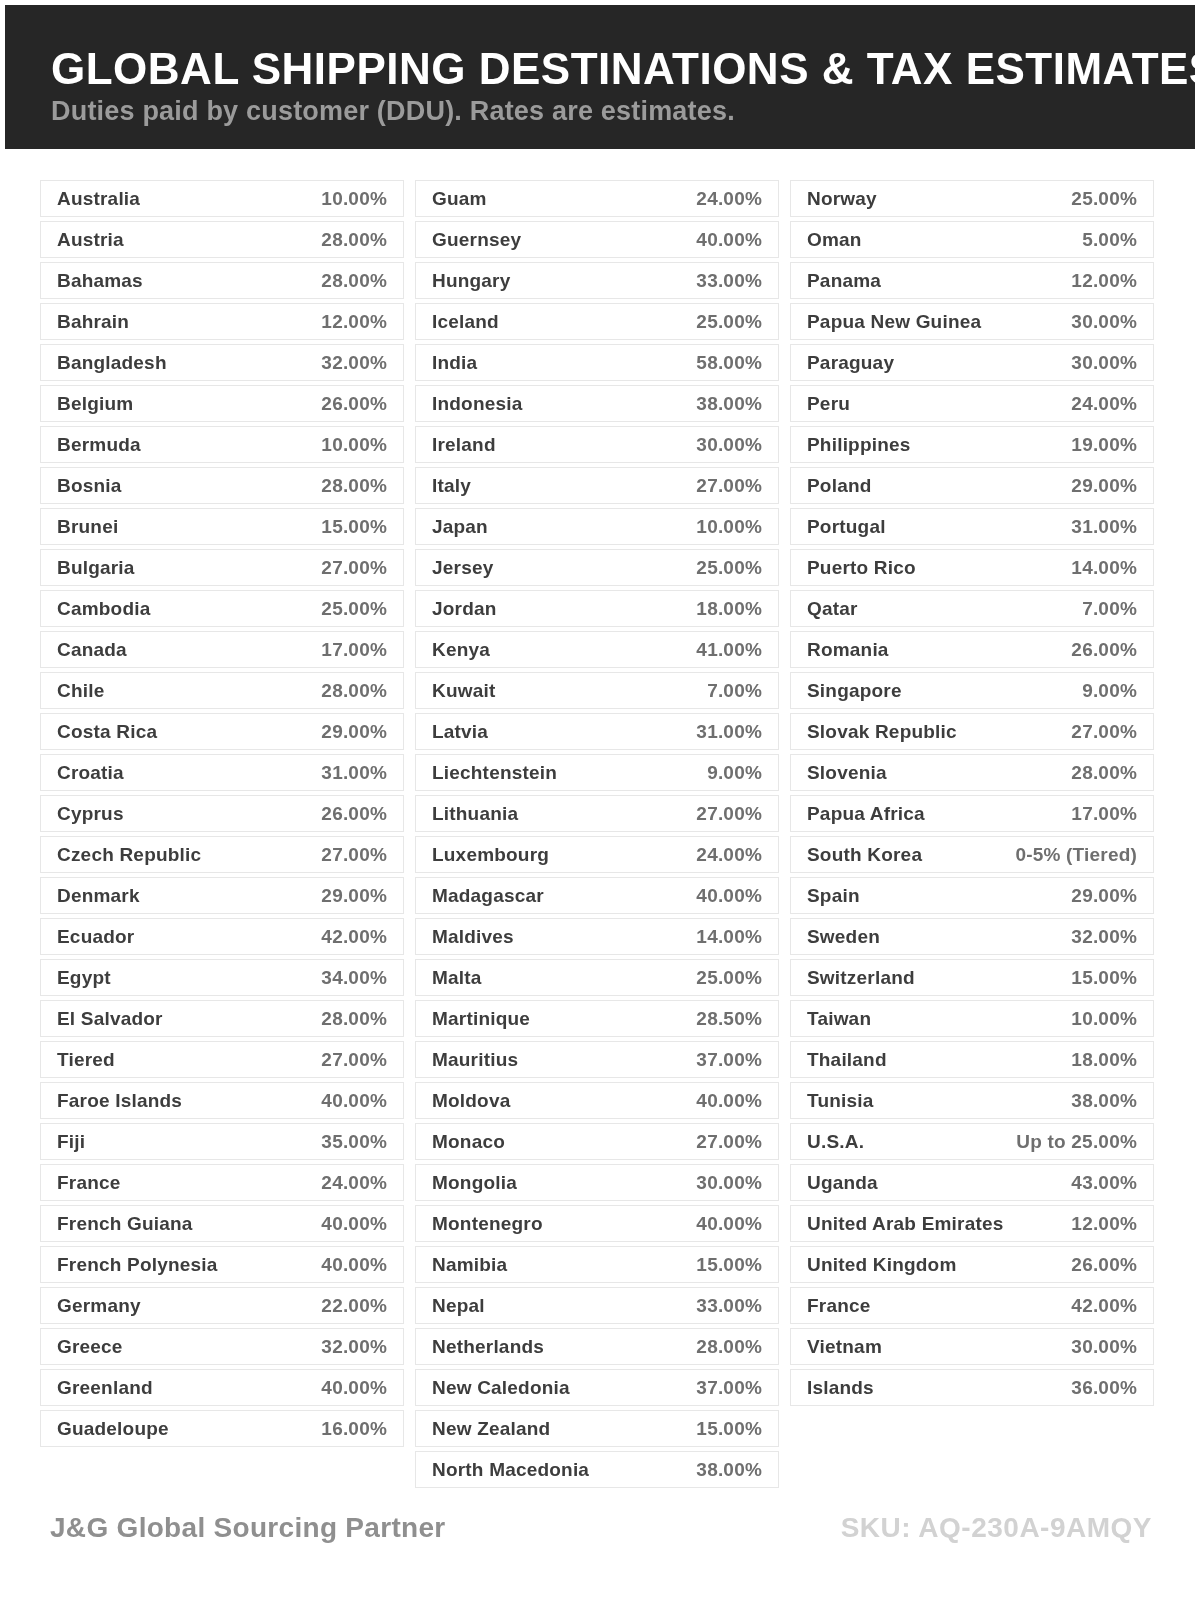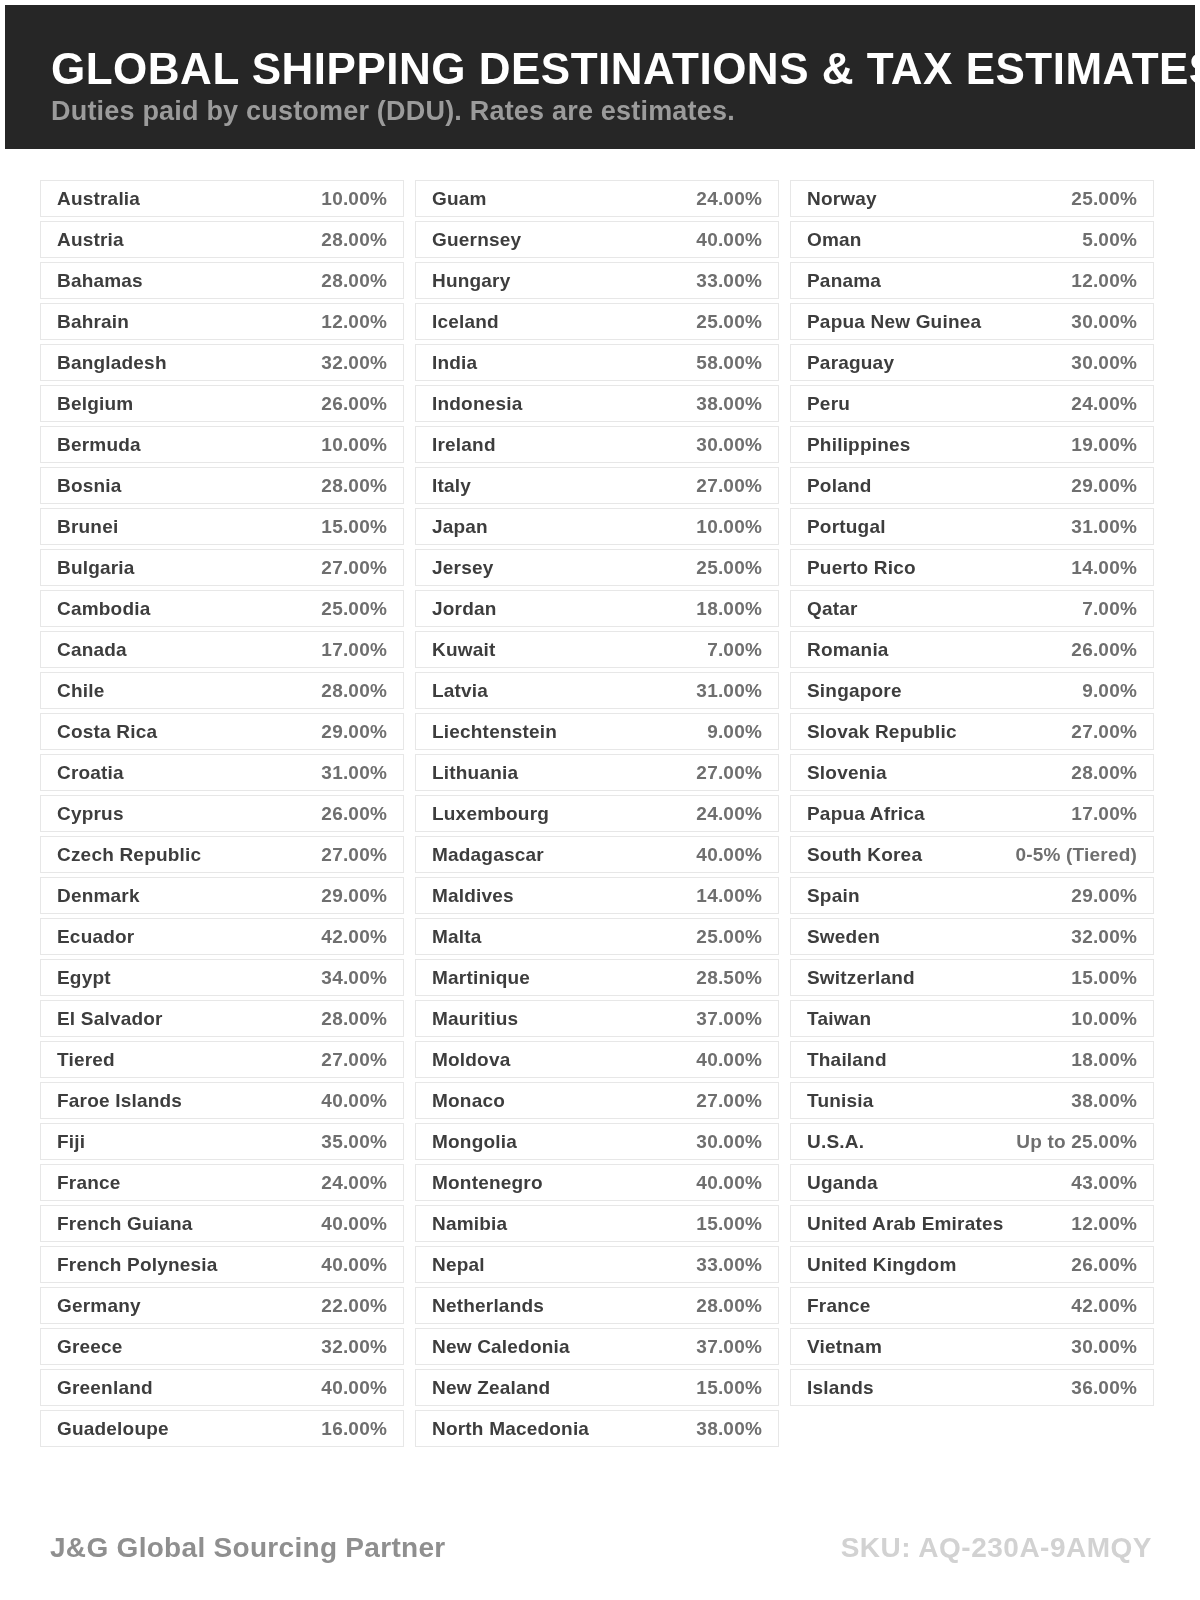--- a/index.html
+++ b/index.html
@@ -67,21 +67,21 @@
     letter-spacing: 0.2px;
     white-space: nowrap;
   }
 
   
   footer.page-footer {
     margin-top: auto;
     display: flex;
     justify-content: space-between;
     align-items: center;
-    padding: 0 48px 36px 50px;
+    padding: 0 48px 56px 50px;
   }
   .brand {
     font-size: 28px;
     font-weight: 700;
     color: #8f8f8f;
     letter-spacing: 0.3px;
   }
   .sku {
     font-size: 28px;
     font-weight: 700;
@@ -265,20 +265,24 @@
         </div>
         <div class="row">
           <span class="country">Jersey</span>
           <span class="rate">25.00%</span>
         </div>
         <div class="row">
           <span class="country">Jordan</span>
           <span class="rate">18.00%</span>
         </div>
         <div class="row">
+          <span class="country">Kenya</span>
+          <span class="rate">41.00%</span>
+        </div>
+        <div class="row">
           <span class="country">Kuwait</span>
           <span class="rate">7.00%</span>
         </div>
         <div class="row">
           <span class="country">Latvia</span>
           <span class="rate">31.00%</span>
         </div>
         <div class="row">
           <span class="country">Liechtenstein</span>
           <span class="rate">9.00%</span>

